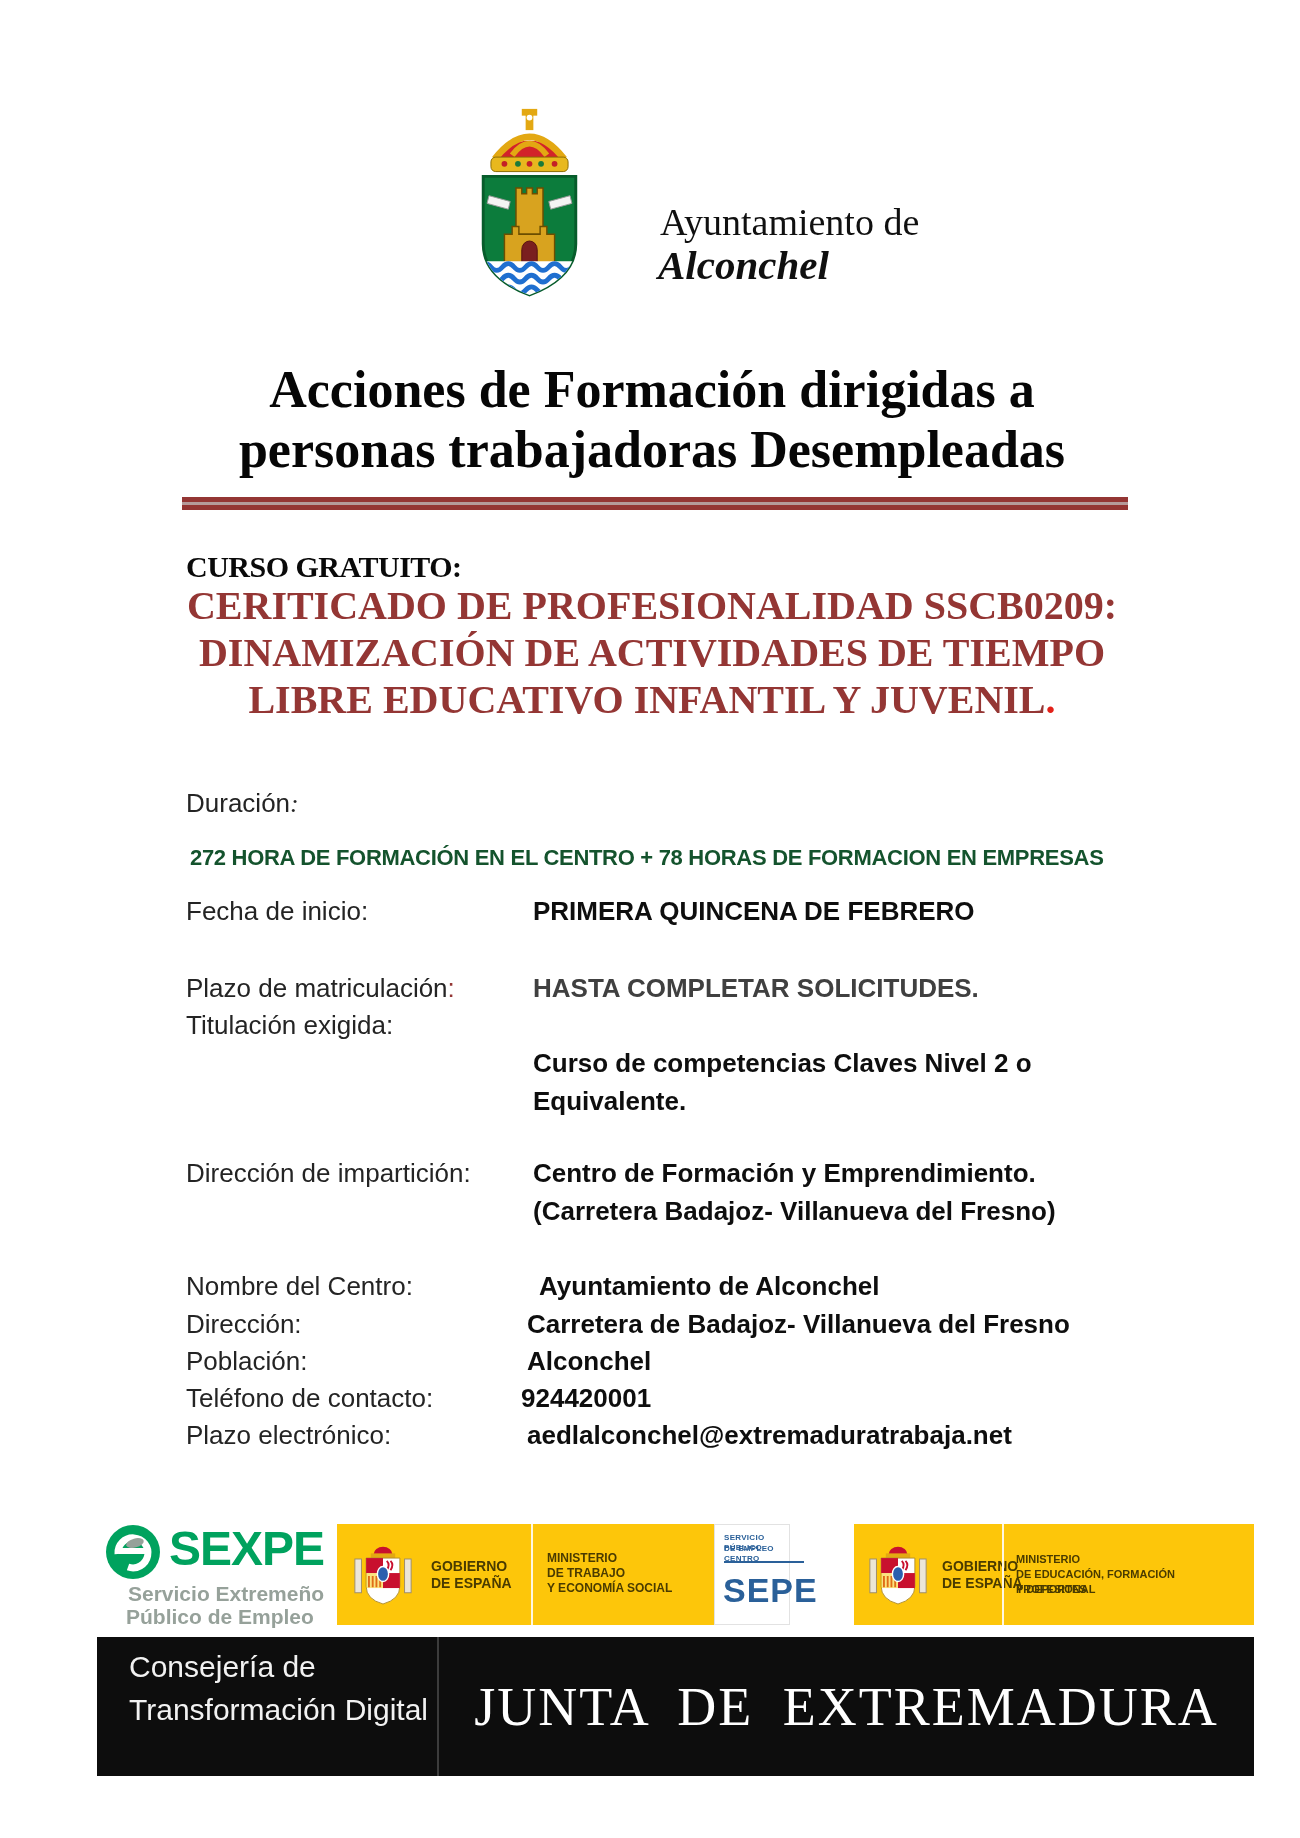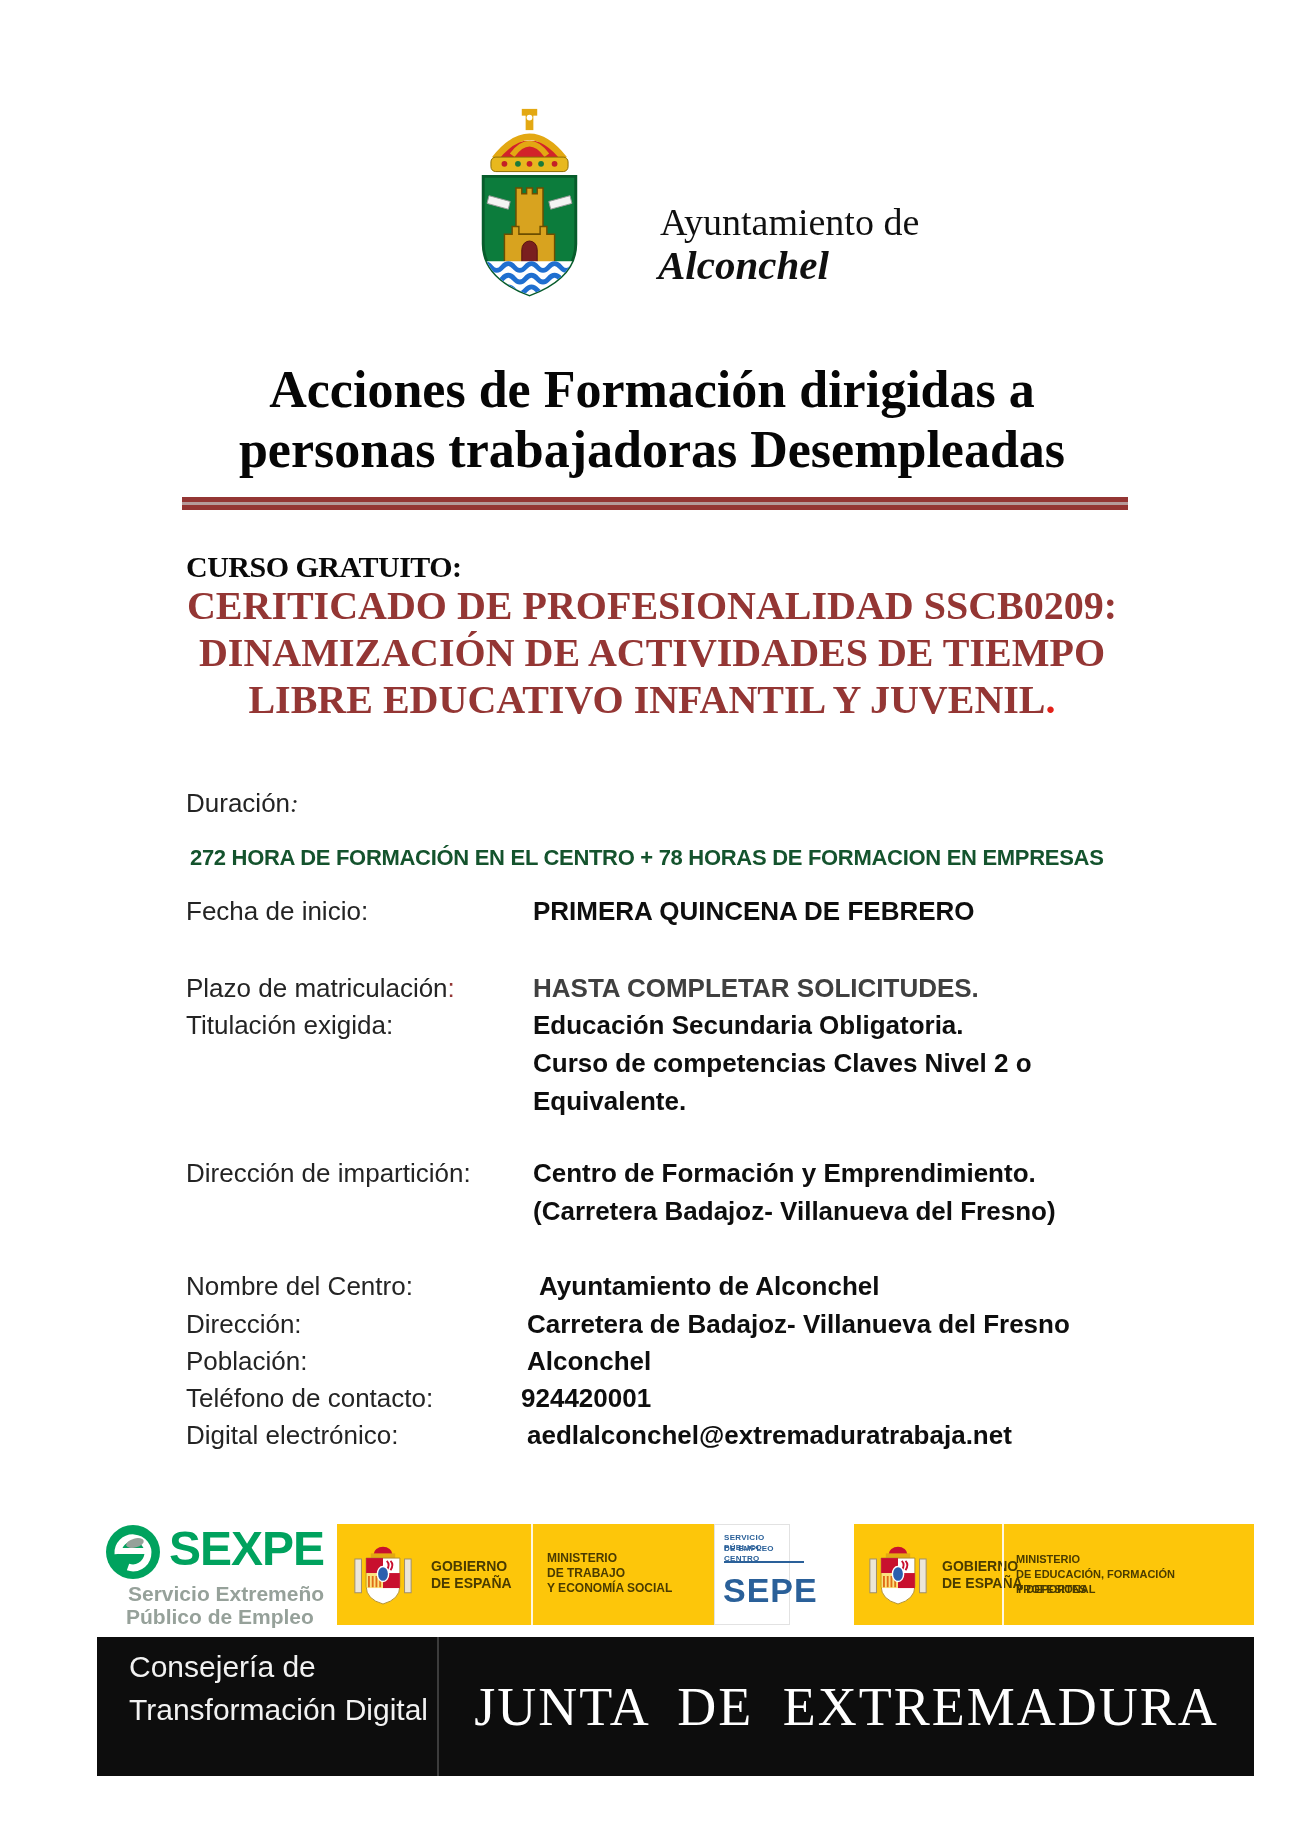--- a/index.html
+++ b/index.html
@@ -118,41 +118,40 @@
   <div class="abs lbl" style="left:186px;top:788px;"><span>Duración</span><span class="colon-italic">:</span></div>
   <div class="abs hours" style="left:190px;top:845px;">272 HORA DE FORMACIÓN EN EL CENTRO + 78 HORAS DE FORMACION EN EMPRESAS</div>
 
   <div class="abs lbl" style="left:186px;top:896px;">Fecha de inicio:</div>
   <div class="abs val" style="left:533px;top:896px;">PRIMERA QUINCENA DE FEBRERO</div>
 
   <div class="abs lbl" style="left:186px;top:973px;"><span>Plazo de matriculación</span><span class="colon-red">:</span></div>
   <div class="abs val val-red" style="left:533px;top:973px;">HASTA COMPLETAR SOLICITUDES.</div>
 
   <div class="abs lbl" style="left:186px;top:1010px;">Titulación exigida:</div>
-  <div class="abs val" style="left:533px;top:1010px;">Educación Secundaria Obligatoria.</div>
   <div class="abs val" style="left:533px;top:1048px;">Curso de competencias Claves Nivel 2 o</div>
   <div class="abs val" style="left:533px;top:1086px;">Equivalente.</div>
 
   <div class="abs lbl" style="left:186px;top:1158px;">Dirección de impartición:</div>
   <div class="abs val" style="left:533px;top:1158px;">Centro de Formación y Emprendimiento.</div>
   <div class="abs val" style="left:533px;top:1196px;">(Carretera Badajoz- Villanueva del Fresno)</div>
 
   <div class="abs lbl" style="left:186px;top:1271px;">Nombre del Centro:</div>
   <div class="abs val" style="left:539px;top:1271px;">Ayuntamiento de Alconchel</div>
 
   <div class="abs lbl" style="left:186px;top:1309px;">Dirección:</div>
   <div class="abs val" style="left:527px;top:1309px;">Carretera de Badajoz- Villanueva del Fresno</div>
 
   <div class="abs lbl" style="left:186px;top:1346px;">Población:</div>
   <div class="abs val" style="left:527px;top:1346px;">Alconchel</div>
 
   <div class="abs lbl" style="left:186px;top:1383px;">Teléfono de contacto:</div>
   <div class="abs val" style="left:521px;top:1383px;">924420001</div>
 
-  <div class="abs lbl" style="left:186px;top:1420px;">Digital electrónico:</div>
+  <div class="abs lbl" style="left:186px;top:1420px;">Plazo electrónico:</div>
   <div class="abs val" style="left:527px;top:1420px;">aedlalconchel@extremaduratrabaja.net</div>
 
   <div class="abs" style="left:97px;top:1521px;width:240px;height:108px;">
     <svg class="abs" style="left:8px;top:3px;" width="56" height="56" viewBox="0 0 56 56">
       <circle cx="28" cy="28" r="27" fill="#00a25e"></circle>
       <path d="M13,30 a15,15 0 1 1 10,13" stroke="#ffffff" stroke-width="7" fill="none"></path>
       <path d="M14,27 h27" stroke="#ffffff" stroke-width="6"></path>
       <ellipse cx="30" cy="19" rx="9" ry="4.5" fill="#96a19a" transform="rotate(-14 30 19)"></ellipse>
     </svg>
     <div class="abs sexpe-name" style="left:72px;top:0px;">SEXPE</div>

